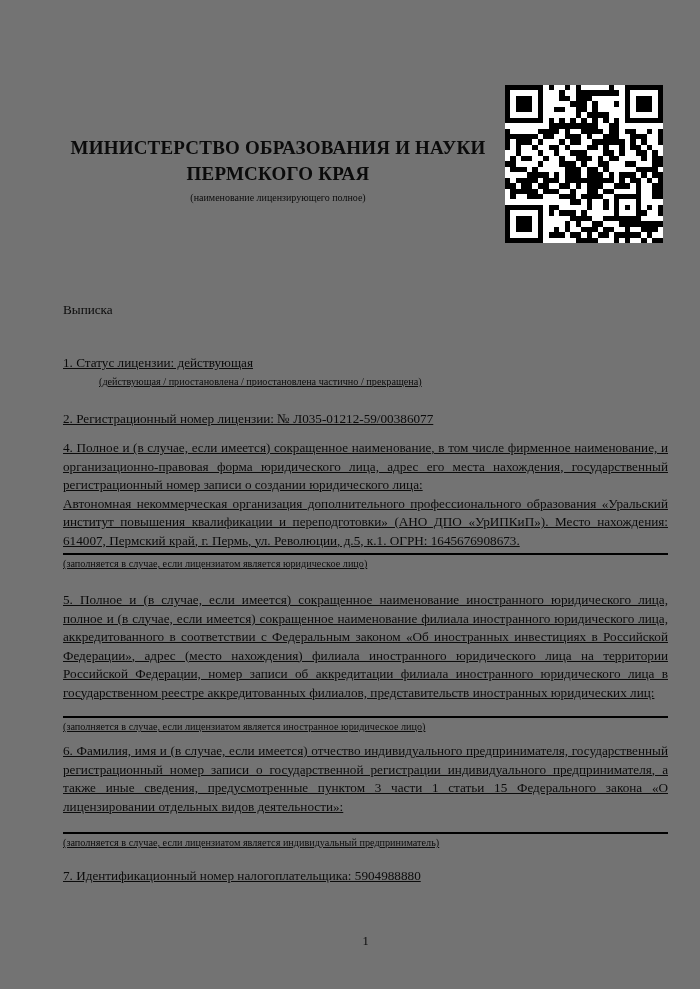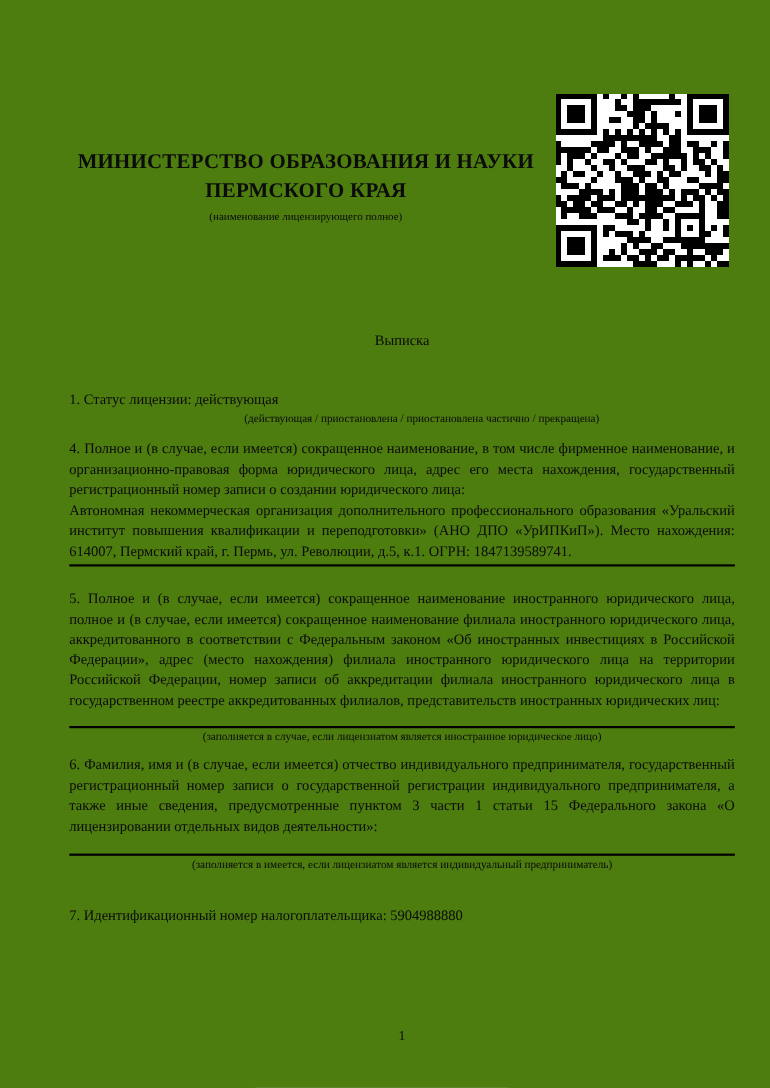--- a/index.html
+++ b/index.html
@@ -1,47 +1,47 @@
 <!DOCTYPE html>
 <html lang="ru"><head>
 <meta charset="utf-8">
 <style>
   html,body{margin:0;padding:0;background:#fff;}
   body{width:700px;height:989px;overflow:hidden;
        font-family:"Liberation Serif","DejaVu Serif",serif;color:#0b0b0b;}
-  .page{position:relative;width:700px;height:989px;background:#4d7c0f;}
+  .page{position:relative;width:700px;height:989px;background:#737373;}
   .content{position:absolute;left:63px;top:0;width:605px;}
 
   .header-row{position:relative;margin-top:85px;height:158px;}
   .ministry-block{position:absolute;left:0;top:50px;width:430px;text-align:center;}
   .ministry-name{font-weight:700;font-size:19px;line-height:26px;letter-spacing:.2px;}
   .ministry-caption{font-size:10px;line-height:13px;margin-top:4px;}
 
   .qr-box{position:absolute;top:0;right:5px;width:158px;height:158px;}
   .qr-box svg{display:block;width:158px;height:158px;}
 
-  .doc-title{margin-top:57px;text-align:center;font-size:13.2px;line-height:20px;}
-
-  .item{font-size:13.2px;line-height:20px;}
+  .doc-title{margin-top:57px;font-size:13.2px;line-height:20px;}
+
+  .item{font-size:13.2px;line-height:20px;text-decoration:underline;}
   .para{text-align:justify;line-height:18.5px;}
   .line-item{line-height:20px;}
   .rule{border-top:2px solid #000;height:0;}
-  .fill-caption{text-align:center;font-size:10.2px;line-height:14px;margin-top:2px;}
+  .fill-caption{font-size:10.2px;line-height:14px;margin-top:2px;}
   .caption-indent{padding-left:36px;}
 
   .item-1{margin-top:33px;}
   .item-2{margin-top:20px;}
   .item-3{margin-top:13px;}
   .item-4{margin-top:10px;}
   .item-4 .rule{margin-top:3px;}
   .item-5{margin-top:20px;}
   .item-5 .rule{margin-top:14px;}
   .item-6{margin-top:8px;}
   .item-6 .rule{margin-top:16px;}
-  .item-7{margin-top:28px;}
+  .item-7{margin-top:16px;}
 
   .footer{position:absolute;left:63px;bottom:40px;width:605px;text-align:center;font-size:12.5px;}
 </style>
 </head>
 <body>
 
 <div class="page">
   <div class="content">
 
     <div class="header-row">
@@ -500,38 +500,42 @@
 
     <div class="doc-title">
       <div>Выписка</div>
     </div>
 
     <div class="item item-1">
       <div class="line-item">1. Статус лицензии: действующая</div>
       <div class="fill-caption caption-indent">(действующая / приостановлена / приостановлена частично / прекращена)</div>
     </div>
 
+    <div class="item item-2">
+      <div class="line-item">2. Регистрационный номер лицензии: № Л035-01212-59/00386077</div>
+    </div>
 
 
     <div class="item item-4">
       <div class="para">4. Полное и (в случае, если имеется) сокращенное наименование, в том числе фирменное наименование, и организационно-правовая форма юридического лица, адрес его места нахождения, государственный регистрационный номер записи о создании юридического лица:</div>
-      <div class="para">Автономная некоммерческая организация дополнительного профессионального образования «Уральский институт повышения квалификации и переподготовки» (АНО ДПО «УрИПКиП»). Место нахождения: 614007, Пермский край, г. Пермь, ул. Революции, д.5, к.1. ОГРН: 1847139589741.</div>
+      <div class="para">Автономная некоммерческая организация дополнительного профессионального образования «Уральский институт повышения квалификации и переподготовки» (АНО ДПО «УрИПКиП»). Место нахождения: 614007, Пермский край, г. Пермь, ул. Революции, д.5, к.1. ОГРН: 1645676908673.</div>
       <div class="rule"></div>
+      <div class="fill-caption">(заполняется в случае, если лицензиатом является юридическое лицо)</div>
     </div>
 
     <div class="item item-5">
       <div class="para">5. Полное и (в случае, если имеется) сокращенное наименование иностранного юридического лица, полное и (в случае, если имеется) сокращенное наименование филиала иностранного юридического лица, аккредитованного в соответствии с Федеральным законом «Об иностранных инвестициях в Российской Федерации», адрес (место нахождения) филиала иностранного юридического лица на территории Российской Федерации, номер записи об аккредитации филиала иностранного юридического лица в государственном реестре аккредитованных филиалов, представительств иностранных юридических лиц:</div>
       <div class="rule"></div>
       <div class="fill-caption">(заполняется в случае, если лицензиатом является иностранное юридическое лицо)</div>
     </div>
 
     <div class="item item-6">
       <div class="para">6. Фамилия, имя и (в случае, если имеется) отчество индивидуального предпринимателя, государственный регистрационный номер записи о государственной регистрации индивидуального предпринимателя, а также иные сведения, предусмотренные пунктом 3 части 1 статьи 15 Федерального закона «О лицензировании отдельных видов деятельности»:</div>
       <div class="rule"></div>
-      <div class="fill-caption">(заполняется в имеется, если лицензиатом является индивидуальный предприниматель)</div>
+      <div class="fill-caption">(заполняется в случае, если лицензиатом является индивидуальный предприниматель)</div>
     </div>
 
     <div class="item item-7">
       <div class="line-item">7. Идентификационный номер налогоплательщика: 5904988880</div>
     </div>
 
   </div>
 
   <div class="footer">1</div>
 </div>

